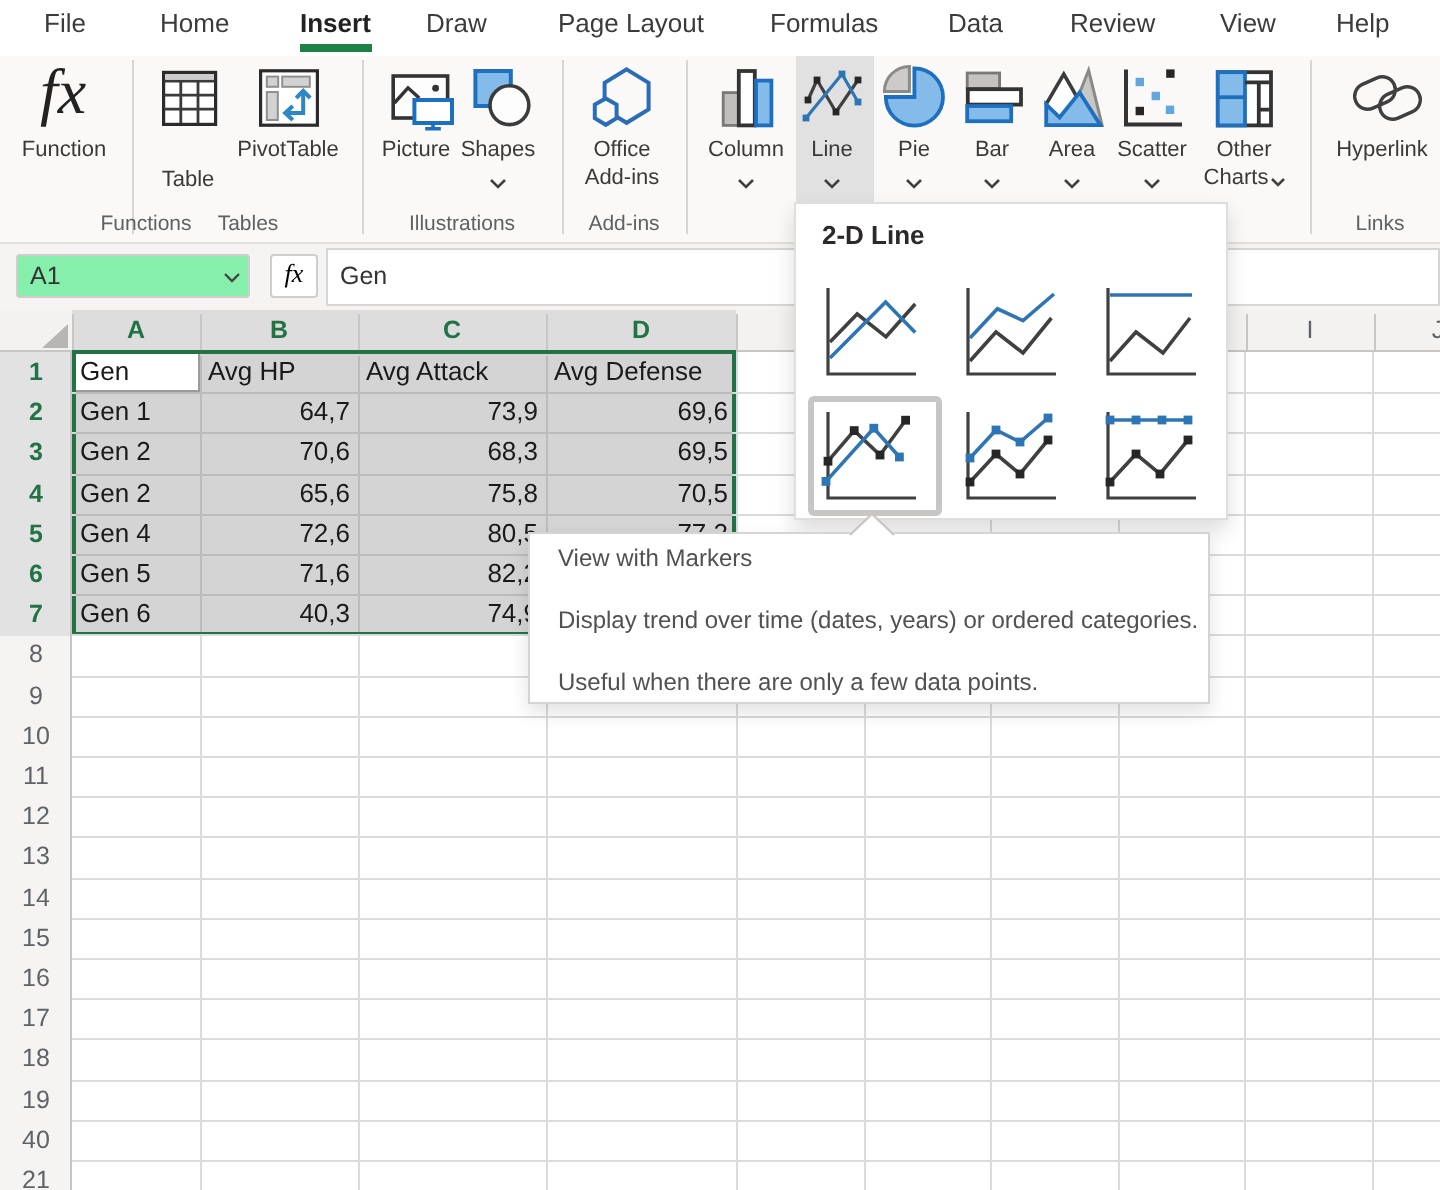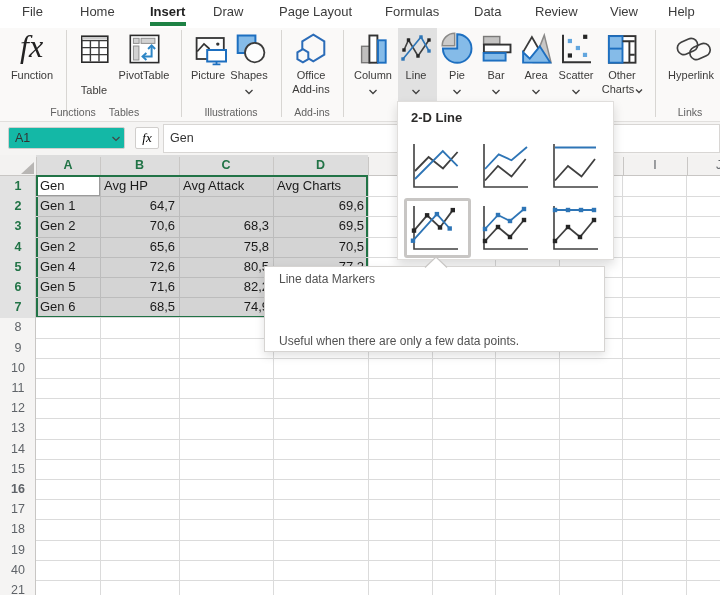--- a/index.html
+++ b/index.html
@@ -10,21 +10,21 @@
   #menubar { left:0; top:0; width:720px; height:28px; background:#fff; }
   .mitem { position:absolute; top:4px; font-size:13px; color:#3b3b3b; white-space:nowrap; }
   #ins-under { position:absolute; left:149.5px; top:22px; width:36px; height:3.5px; background:#1E8244; }
   
   #ribbon { left:0; top:28px; width:720px; height:94px; background:#FAF9F8; border-bottom:1px solid #E1DFDD; }
   .rsep { position:absolute; top:2px; width:1px; height:87px; background:#D8D6D3; }
   .rlabel { position:absolute; font-size:11px; color:#3b3a39; white-space:nowrap; transform:translateX(-50%); }
   .glabel { position:absolute; top:78px; font-size:10.5px; color:#616161; white-space:nowrap; transform:translateX(-50%); }
   
   #fbar { left:0; top:122px; width:720px; height:33px; background:#F5F4F3; }
-  #namebox { position:absolute; left:8px; top:5px; width:117px; height:22px; background:#14b8a6; border:1px solid #D0CECC; border-radius:2px; font-size:12.5px; color:#333; line-height:20px; padding-left:6px; }
+  #namebox { position:absolute; left:8px; top:5px; width:117px; height:22px; background:#86efac; border:1px solid #D0CECC; border-radius:2px; font-size:12.5px; color:#333; line-height:20px; padding-left:6px; }
   #fxbox { position:absolute; left:135px; top:5px; width:24px; height:22px; background:#fff; border:1px solid #D0CECC; border-radius:2px; text-align:center; }
   #finput { position:absolute; left:163px; top:2px; width:557px; height:29px; background:#fff; border:1px solid #D8D6D4; font-size:12.5px; color:#333; line-height:27px; padding-left:6px; }
   .fxtxt { font-family:"Liberation Serif", serif; font-style:italic; }
   
   #grid { left:0; top:155px; width:720px; height:440px; background:#fff; }
   .colhdr { position:absolute; top:0; height:21px; font-size:12.5px; color:#5f6368; text-align:center; line-height:20px; }
   .colhdr.sel { color:#217346; font-weight:bold; background:#DDDDDD; }
   .rowhdr { position:absolute; left:0; width:36px; font-size:12.5px; color:#5f6368; text-align:center; }
   .rowhdr.sel { color:#217346; font-weight:bold; }
   .vline { position:absolute; width:1px; background:#DBDBDB; }
@@ -260,54 +260,55 @@
     <div class="rowhdr sel" style="top:122.0px; height:20px; line-height:20px;">6</div>
     <div class="rowhdr sel" style="top:142.2px; height:20px; line-height:20px;">7</div>
     <div class="rowhdr" style="top:162.4px; height:20px; line-height:20px;">8</div>
     <div class="rowhdr" style="top:182.6px; height:20px; line-height:20px;">9</div>
     <div class="rowhdr" style="top:202.8px; height:20px; line-height:20px;">10</div>
     <div class="rowhdr" style="top:223.0px; height:20px; line-height:20px;">11</div>
     <div class="rowhdr" style="top:243.2px; height:20px; line-height:20px;">12</div>
     <div class="rowhdr" style="top:263.4px; height:20px; line-height:20px;">13</div>
     <div class="rowhdr" style="top:283.6px; height:20px; line-height:20px;">14</div>
     <div class="rowhdr" style="top:303.8px; height:20px; line-height:20px;">15</div>
-    <div class="rowhdr" style="top:324.0px; height:20px; line-height:20px;font-weight:bold;">16</div>
+    <div class="rowhdr" style="top:324.0px; height:20px; line-height:20px;">16</div>
     <div class="rowhdr" style="top:344.2px; height:20px; line-height:20px;">17</div>
     <div class="rowhdr" style="top:364.4px; height:20px; line-height:20px;">18</div>
     <div class="rowhdr" style="top:384.6px; height:20px; line-height:20px;">19</div>
     <div class="rowhdr" style="top:404.8px; height:20px; line-height:20px;">40</div>
     <div class="rowhdr" style="top:425.0px; height:20px; line-height:20px;">21</div>
     <div class="cell" style="left:40px; top:41.2px;">Gen 1</div>
     <div class="cell num" style="left:104px; width:71px; top:41.2px;">64,7</div>
+    <div class="cell num" style="left:183px; width:86px; top:41.2px;">73,9</div>
     <div class="cell num" style="left:277px; width:87px; top:41.2px;">69,6</div>
     <div class="cell" style="left:40px; top:61.4px;">Gen 2</div>
     <div class="cell num" style="left:104px; width:71px; top:61.4px;">70,6</div>
     <div class="cell num" style="left:183px; width:86px; top:61.4px;">68,3</div>
     <div class="cell num" style="left:277px; width:87px; top:61.4px;">69,5</div>
     <div class="cell" style="left:40px; top:81.6px;">Gen 2</div>
     <div class="cell num" style="left:104px; width:71px; top:81.6px;">65,6</div>
     <div class="cell num" style="left:183px; width:86px; top:81.6px;">75,8</div>
     <div class="cell num" style="left:277px; width:87px; top:81.6px;">70,5</div>
     <div class="cell" style="left:40px; top:101.8px;">Gen 4</div>
     <div class="cell num" style="left:104px; width:71px; top:101.8px;">72,6</div>
     <div class="cell num" style="left:183px; width:86px; top:101.8px;">80,5</div>
     <div class="cell num" style="left:277px; width:87px; top:101.8px;">77,2</div>
     <div class="cell" style="left:40px; top:122.0px;">Gen 5</div>
     <div class="cell num" style="left:104px; width:71px; top:122.0px;">71,6</div>
     <div class="cell num" style="left:183px; width:86px; top:122.0px;">82,2</div>
     <div class="cell num" style="left:277px; width:87px; top:122.0px;">78,1</div>
     <div class="cell" style="left:40px; top:142.2px;">Gen 6</div>
-    <div class="cell num" style="left:104px; width:71px; top:142.2px;">68,5</div>
+    <div class="cell num" style="left:104px; width:71px; top:142.2px;">40,3</div>
     <div class="cell num" style="left:183px; width:86px; top:142.2px;">74,9</div>
     <div class="cell num" style="left:277px; width:87px; top:142.2px;">72,4</div>
 
     <div class="cell" style="left:40px; top:21px;">Gen</div>
     <div class="cell" style="left:104px; top:21px;">Avg HP</div>
     <div class="cell" style="left:183px; top:21px;text-align:center;">Avg Attack</div>
-    <div class="cell" style="left:277px; top:21px;">Avg Charts</div>
+    <div class="cell" style="left:277px; top:21px;">Avg Defense</div>
   </div>
 
   <div class="abs" id="panel">
     <div style="position:absolute; left:13px; top:8px; font-size:13px; font-weight:bold; color:#2b2a29;">2-D Line</div>
 
     <div style="position:absolute; left:6px; top:96px; width:67px; height:60px; border:3px solid #C8C6C4; border-radius:3px;"></div>
     <svg style="position:absolute; left:0; top:0;" width="217" height="159" viewBox="0 0 217 159">
       <g stroke-linejoin="miter" fill="none">
 
         <g transform="translate(12,41)">
@@ -383,15 +384,16 @@
       </g>
     </svg>
   </div>
 
   <svg class="abs" style="left:422px; top:256px; z-index:10;" width="28" height="12" viewBox="0 0 28 12">
     <polygon points="3,12 14,1 25,12" fill="#fff"></polygon>
     <path d="M3,11.5 L14,1 L25,11.5" fill="none" stroke="#C9C7C5" stroke-width="1.2"></path>
   </svg>
 
   <div class="abs" id="tooltip">
-    <span class="ttext" style="top:5px;">Line data Markers</span>
+    <span class="ttext" style="top:5px;">View with Markers</span>
+    <span class="ttext" style="top:36px;">Display trend over time (dates, years) or ordered categories.</span>
     <span class="ttext" style="top:67px;">Useful when there are only a few data points.</span>
   </div>
 
 </body></html>

